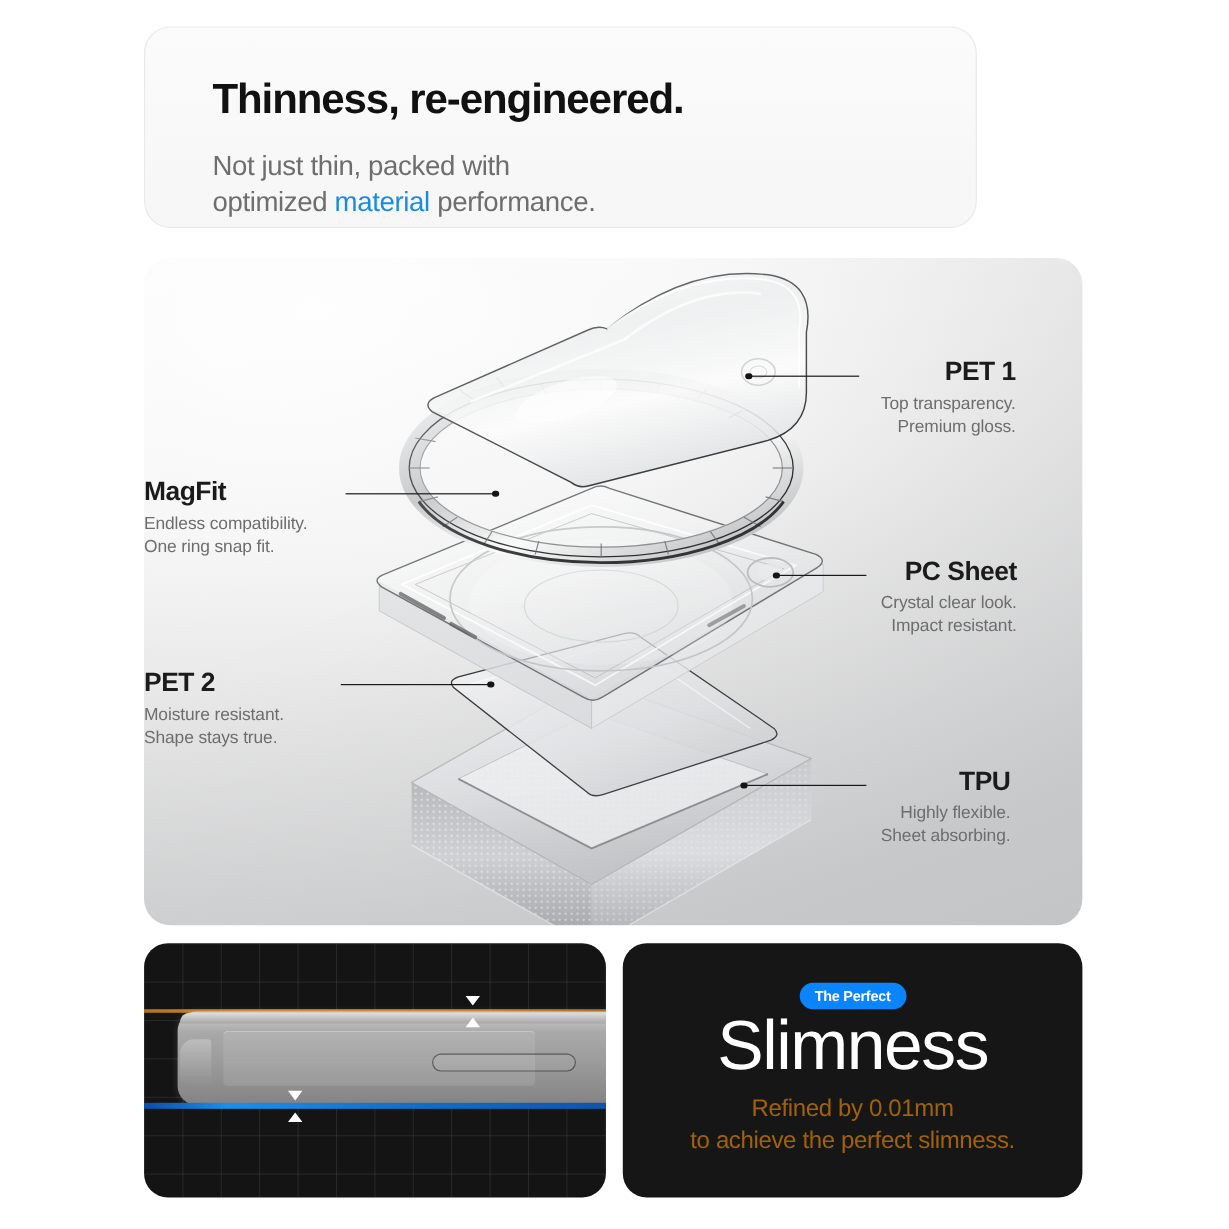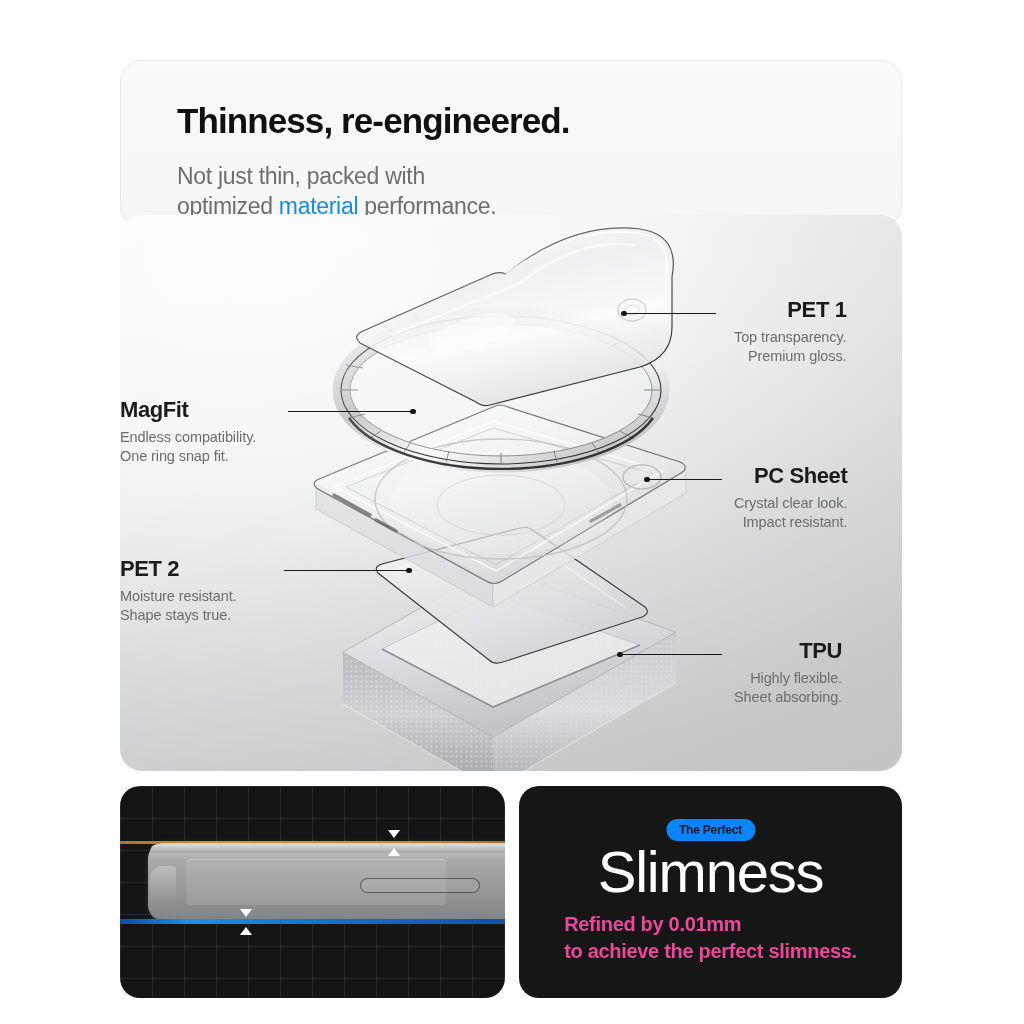--- a/index.html
+++ b/index.html
@@ -6,23 +6,23 @@
   html,body{
     width:1024px; height:1024px;
     background:#ffffff;
     font-family:"Liberation Sans", sans-serif;
     overflow:hidden;
   }
   .page{ position:relative; width:1024px; height:1024px; background:#fff; }
 
   
   .header-card{
-    position:absolute; left:120px; top:22px; width:782px; height:168px;
+    position:absolute; left:120px; top:22px; width:694px; height:168px;
     background:linear-gradient(180deg,#fbfbfb 0%,#f6f6f6 100%);
-    border:1px solid #e9e9e9; border-radius:22px;margin-top:38px;
+    border:1px solid #e9e9e9; border-radius:22px;
   }
   .header-title{
     position:absolute; left:56px; top:40px;
     font-size:35px; font-weight:700; color:#111; letter-spacing:-0.9px;
     white-space:nowrap;
   }
   .header-sub{
     position:absolute; left:56px; top:100px;
     font-size:23px; line-height:30px; color:#6e6e6e; letter-spacing:-0.3px;
   }
@@ -119,31 +119,31 @@
   .tri.down{ border-left:6px solid transparent; border-right:6px solid transparent; border-top:8px solid #fff; }
   .tri.up{ border-left:6px solid transparent; border-right:6px solid transparent; border-bottom:8px solid #fff; }
 
   
   .slim-panel{
     position:absolute; left:519px; top:786px; width:383px; height:212px;
     border-radius:20px; background:#161616; overflow:hidden;
   }
   .badge{
     position:absolute; left:50%; top:33px; transform:translateX(-50%);
-    background:#0a84ff; color:#0f172a; font-size:12px; font-weight:700;
+    background:#0a84ff; color:#ffffff; font-size:12px; font-weight:700;
     padding:3.5px 13px 4.5px; border-radius:11px; letter-spacing:-0.2px; white-space:nowrap;
   }
   .slim-title{
     position:absolute; left:50%; top:52px; transform:translateX(-50%);
     font-size:58px; font-weight:300; color:#fff; letter-spacing:-1.2px; white-space:nowrap;
   }
   .slim-sub{
     position:absolute; left:50%; top:125px; transform:translateX(-50%);
-    color:#ec4899; font-size:20px; line-height:27px;
-    letter-spacing:-0.3px; white-space:nowrap; font-weight:700;
+    text-align:center; color:#a16207; font-size:20px; line-height:27px;
+    letter-spacing:-0.3px; white-space:nowrap; font-weight:400;
   }
 </style>
 </head>
 <body>
 
 <div class="page">
 
   <div class="header-card">
     <div class="header-title">Thinness, re-engineered.</div>
     <div class="header-sub">

